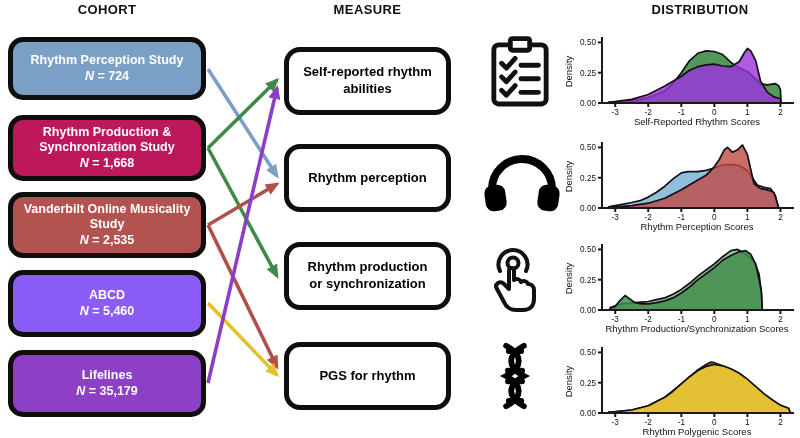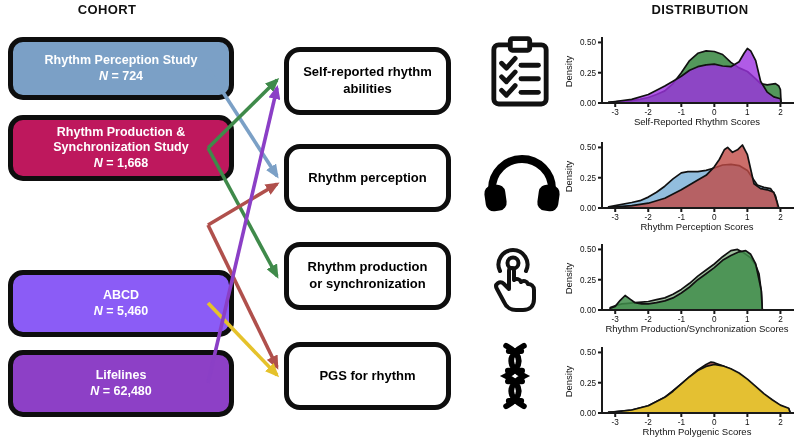--- a/index.html
+++ b/index.html
@@ -1,56 +1,61 @@
 <!DOCTYPE html>
 <html><head>
 <meta charset="utf-8">
 <style>
   html,body{margin:0;padding:0;background:#fff;}
   #fig{position:relative;width:800px;height:438px;background:#fff;overflow:hidden;
        font-family:"Liberation Sans",sans-serif;}
   .col-header{position:absolute;top:2px;font-size:13px;font-weight:bold;color:#111;
        letter-spacing:.4px;text-align:center;}
-  .cohort-box{position:absolute;left:8px;width:226px;box-sizing:border-box;
+  .cohort-box{position:absolute;left:8px;width:198px;box-sizing:border-box;
        border:5px solid #0e0e0e;border-radius:15px;display:flex;flex-direction:column;
        align-items:center;justify-content:center;color:#fff;font-weight:bold;
        font-size:12.5px;line-height:1.25;text-align:center;padding:2px 8px;}
   .cohort-box .nline{font-weight:bold;}
   .measure-box{position:absolute;left:284px;width:167px;height:68px;box-sizing:border-box;
        background:#fff;border:5px solid #0e0e0e;border-radius:16px;display:flex;
        align-items:center;justify-content:center;color:#000;font-weight:bold;
        font-size:13px;line-height:1.3;text-align:center;padding:2px 14px;}
   .icon-slot{position:absolute;}
   svg{display:block;}
   #arrow-layer{position:absolute;left:0;top:0;pointer-events:none;}
   .chart{position:absolute;left:560px;}
 </style>
 </head>
 <body>
 
 <div id="fig">
 
   <div class="col-header" style="left:0;width:214px;">COHORT</div>
+  <div class="col-header" style="left:284px;width:167px;">MEASURE</div>
   <div class="col-header" style="left:600px;width:200px;">DISTRIBUTION</div>
 
   <div class="cohort-box" style="top: 37px; height: 63px; background: rgb(123, 160, 198);">
     <span>Rhythm Perception Study</span>
     <span class="nline"><i>N</i> <span>= 724</span></span>
   </div>
   <div class="cohort-box" style="top: 115px; height: 66px; background: #be185d;">
     <span>Rhythm Production &amp; Synchronization Study</span>
     <span class="nline"><i>N</i> <span>= 1,668</span></span>
   </div>
+  <div class="cohort-box" style="top: 192px; height: 66px; background: rgb(179, 83, 80);">
+    <span>Vanderbilt Online Musicality Study</span>
+    <span class="nline"><i>N</i> <span>= 2,535</span></span>
+  </div>
   <div class="cohort-box" style="top: 270px; height: 67px; background: #8b5cf6;">
     <span>ABCD</span>
     <span class="nline"><i>N</i> <span>= 5,460</span></span>
   </div>
   <div class="cohort-box" style="top: 350px; height: 67px; background: rgb(141, 64, 198);">
     <span>Lifelines</span>
-    <span class="nline"><i>N</i> <span>= 62,480</span></span>
+    <span class="nline"><i>N</i> <span>= 35,179</span></span>
   </div>
 
   <div class="measure-box" style="top:47px;">
     <span>Self-reported rhythm abilities</span>
   </div>
   <div class="measure-box" style="top:144px;">
     <span>Rhythm perception</span>
   </div>
   <div class="measure-box" style="top:242px;">
     <span>Rhythm production or synchronization</span>

